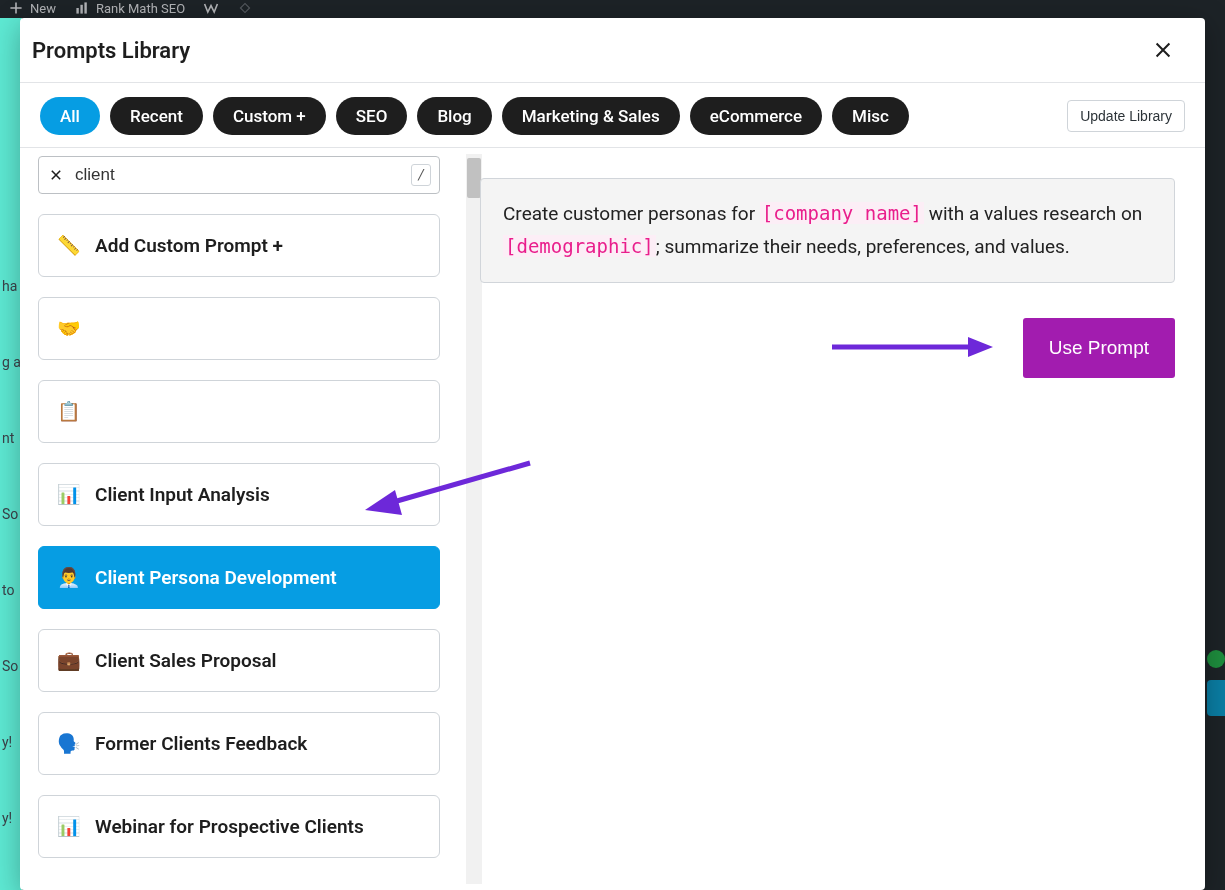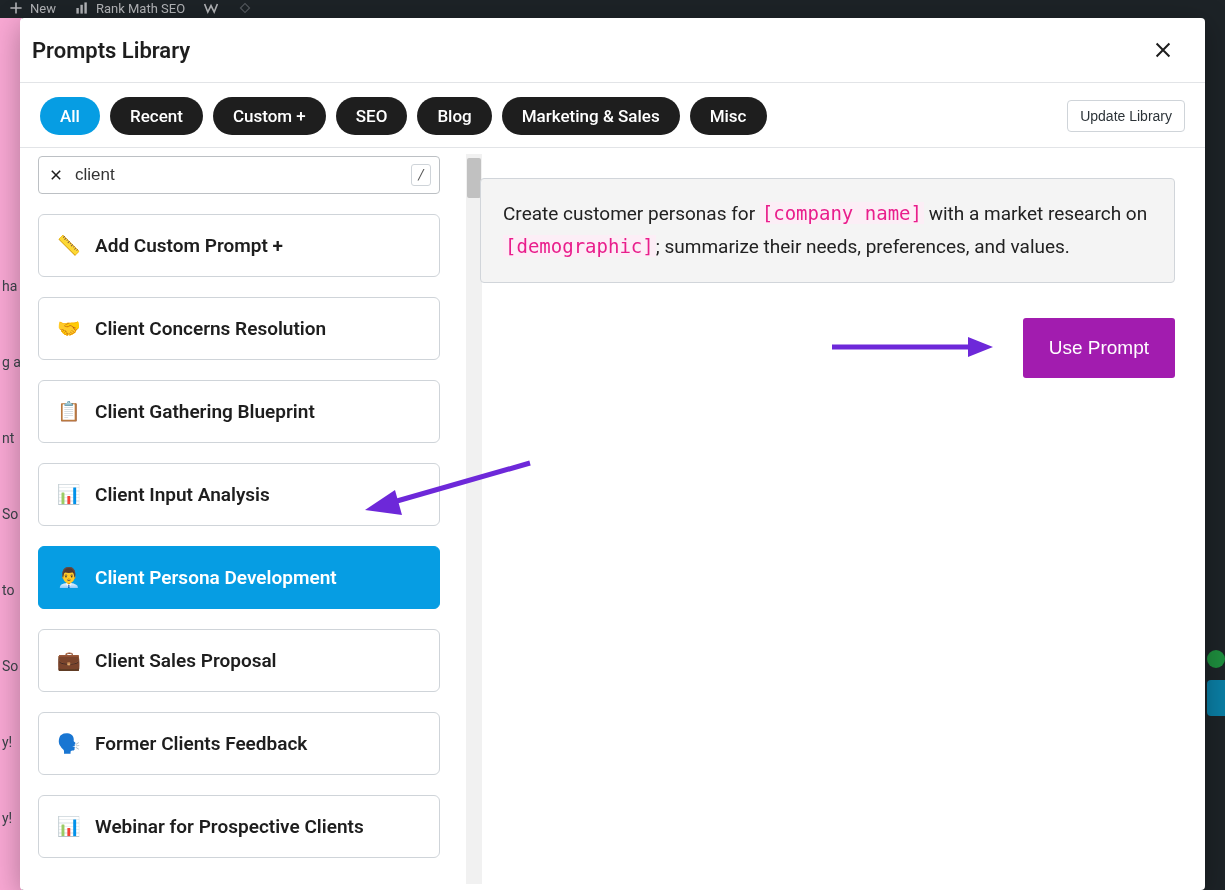--- a/index.html
+++ b/index.html
@@ -23,21 +23,21 @@
     align-items: flex-start;
     padding: 0 8px;
     gap: 18px;
   }
   .adminbar .item { display: flex; align-items: center; gap: 6px; opacity: .9; }
   .adminbar svg { width: 16px; height: 16px; fill: #c3c4c7; }
   .bg-left {
     position: absolute;
     left: 0; top: 18px; bottom: 0;
     width: 22px;
-    background: #f9a8d4;
+    background: #5eead4;
     color: #3c434a;
     font-size: 14px;
     padding-top: 200px;
   }
   .bg-left div { margin: 60px 0 0 2px; white-space: nowrap; }
   .bg-right-btn {
     position: absolute;
     right: 0; top: 680px;
     width: 18px; height: 36px;
     background: #0a7ea4;
@@ -320,20 +320,21 @@
     </div>
   </div>
 
   <div class="filter-row">
     <div class="pill active"><span>All</span></div>
     <div class="pill"><span>Recent</span></div>
     <div class="pill"><span>Custom +</span></div>
     <div class="pill"><span>SEO</span></div>
     <div class="pill"><span>Blog</span></div>
     <div class="pill"><span>Marketing &amp; Sales</span></div>
+    <div class="pill"><span>eCommerce</span></div>
     <div class="pill"><span>Misc</span></div>
     <div class="spacer"></div>
     <button class="update-btn">Update Library</button>
   </div>
 
   <div class="modal-body">
 
     <div class="left-col">
 
       <div class="search-box">
@@ -346,26 +347,24 @@
         <div class="kbd-hint">/</div>
       </div>
 
       <div class="prompt-item">
         <span class="emoji">📏</span>
         <span class="label">Add Custom Prompt +</span>
       </div>
 
       <div class="prompt-item">
         <span class="emoji">🤝</span>
-        <span class="label">Client Concerns Resolution</span>
       </div>
 
       <div class="prompt-item">
         <span class="emoji">📋</span>
-        <span class="label">Client Gathering Blueprint</span>
       </div>
 
       <div class="prompt-item">
         <span class="emoji">📊</span>
         <span class="label">Client Input Analysis</span>
       </div>
 
       <div class="prompt-item selected">
         <span class="emoji">👨‍💼</span>
         <span class="label">Client Persona Development</span>
@@ -389,21 +388,21 @@
     </div>
 
     <div class="scrollbar-track">
       <div class="scrollbar-arrow up">▲</div>
       <div class="scrollbar-thumb"></div>
     </div>
 
     <div class="right-col">
 
       <div class="preview-box">
-        <span>Create customer personas for </span><span class="var">[company name]</span><span> with a market research on </span><span class="var">[demographic]</span><span>; summarize their needs, preferences, and values.</span>
+        <span>Create customer personas for </span><span class="var">[company name]</span><span> with a values research on </span><span class="var">[demographic]</span><span>; summarize their needs, preferences, and values.</span>
       </div>
 
       <button class="use-prompt-btn">Use Prompt</button>
 
       <div class="arrow" style="left:380px; top:184px; width:165px; height:30px;">
         <svg viewBox="0 0 165 30" width="165" height="30">
           <line x1="2" y1="15" x2="138" y2="15"></line>
           <polygon points="138,5 163,15 138,25"></polygon>
         </svg>
       </div>

